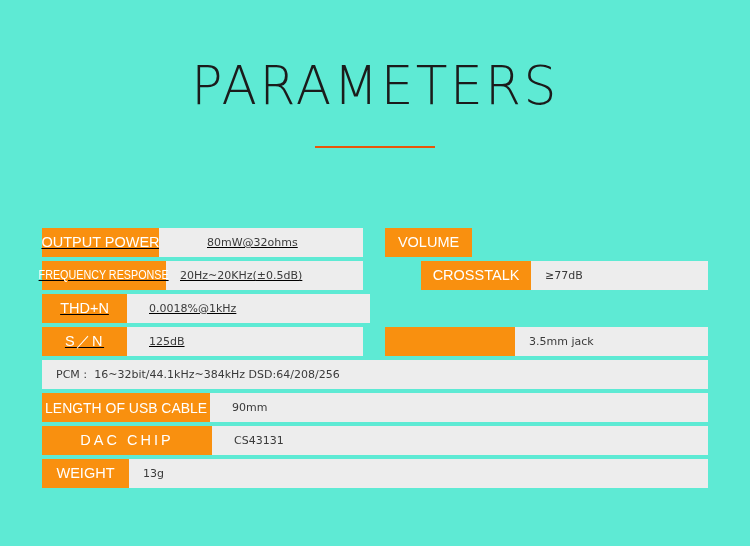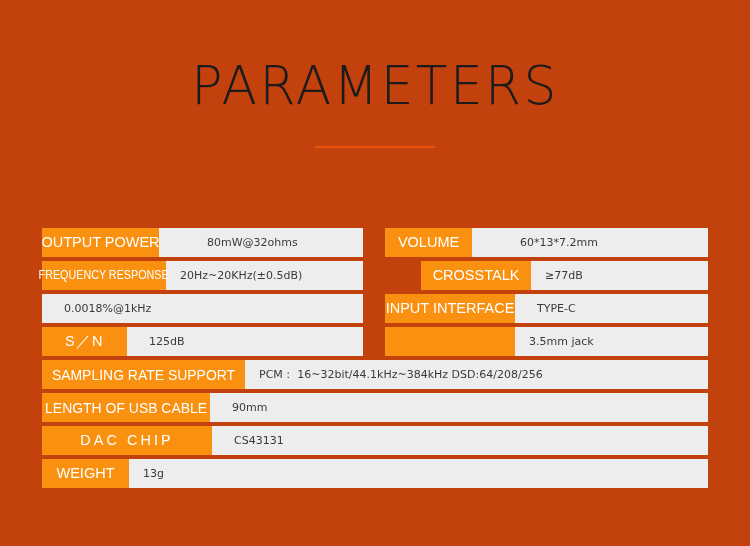--- a/index.html
+++ b/index.html
@@ -10,21 +10,21 @@
     width: 750px;
     height: 546px;
     background: #ffffff;
     font-family: "Liberation Sans", sans-serif;
     overflow: hidden;
   }
   .page {
     position: relative;
     width: 750px;
     height: 546px;
-    background: #c2410c;
+    background: #5eead4;
   }
 
   
   .title-block {
     position: absolute;
     top: 58px;
     left: 0;
     width: 750px;
     text-align: center;
   }
@@ -58,21 +58,21 @@
     height: 29px;
     margin-bottom: 4px;
   }
   .spec-row:last-child { margin-bottom: 0; text-align: right; }
 
   .pair {
     display: flex;
     align-items: stretch;
     height: 29px;
   }
-  .pair.left  { width: 328px; margin-right: 22px; }
+  .pair.left  { width: 328px; margin-right: 22px; text-decoration: underline; }
   .pair.right { width: 330px; }
   .pair.full  { width: 666px; }
 
   .label {
     background: #f9900f;
     color: #ffffff;
     display: flex;
     align-items: center;
     justify-content: center;
     box-sizing: border-box;
@@ -132,63 +132,56 @@
 
   <div class="spec-table">
 
     <div class="spec-row">
       <div class="pair left">
         <div class="label lbl-w1">OUTPUT POWER</div>
         <div class="value val-pad-xl">80mW@32ohms</div>
       </div>
       <div class="pair right">
         <div class="label lbl-r1">VOLUME</div>
-        <div class="value val-pad-xl">60*13*7.2mm</div>
       </div>
     </div>
 
     <div class="spec-row">
       <div class="pair left">
         <div class="label lbl-w2">
           <span class="condensed">FREQUENCY RESPONSE</span>
         </div>
         <div class="value val-pad-lg">20Hz~20KHz(±0.5dB)</div>
       </div>
       <div class="pair right">
         <div class="label lbl-r2">CROSSTALK</div>
         <div class="value val-pad-lg">≥77dB</div>
       </div>
     </div>
 
     <div class="spec-row">
       <div class="pair left">
+        <div class="label lbl-w3">THD+N</div>
         <div class="value val-pad-sm">0.0018%@1kHz</div>
-      </div>
-      <div class="pair right">
-        <div class="label lbl-r3">INPUT INTERFACE</div>
-        <div class="value val-pad-sm">TYPE-C</div>
       </div>
     </div>
 
     <div class="spec-row">
       <div class="pair left">
         <div class="label lbl-w4 spaced-2">S／N</div>
         <div class="value val-pad-sm">125dB</div>
       </div>
       <div class="pair right">
         <div class="label lbl-r4"></div>
         <div class="value val-pad-lg">3.5mm jack</div>
       </div>
     </div>
 
     <div class="spec-row">
       <div class="pair full">
-        <div class="label lbl-w5">
-          <span class="condensed-2">SAMPLING RATE SUPPORT</span>
-        </div>
         <div class="value val-pad-lg">PCM： 16~32bit/44.1kHz~384kHz DSD:64/208/256</div>
       </div>
     </div>
 
     <div class="spec-row">
       <div class="pair full">
         <div class="label lbl-w6">
           <span class="condensed-2">LENGTH OF USB CABLE</span>
         </div>
         <div class="value val-pad-sm">90mm</div>

